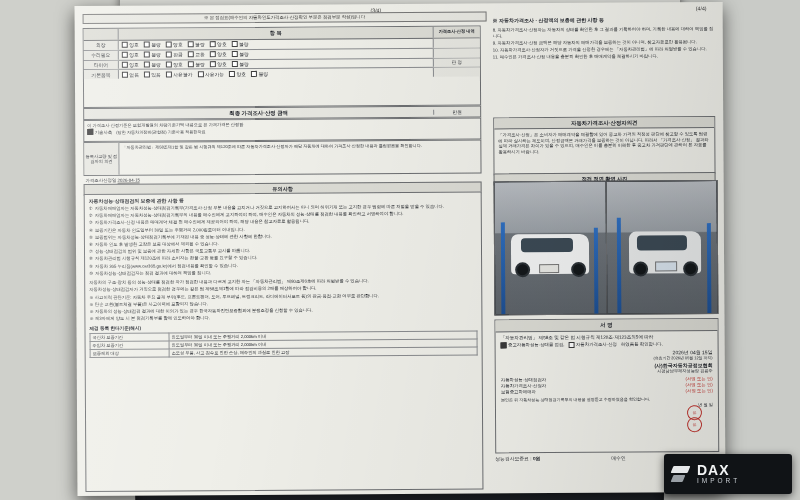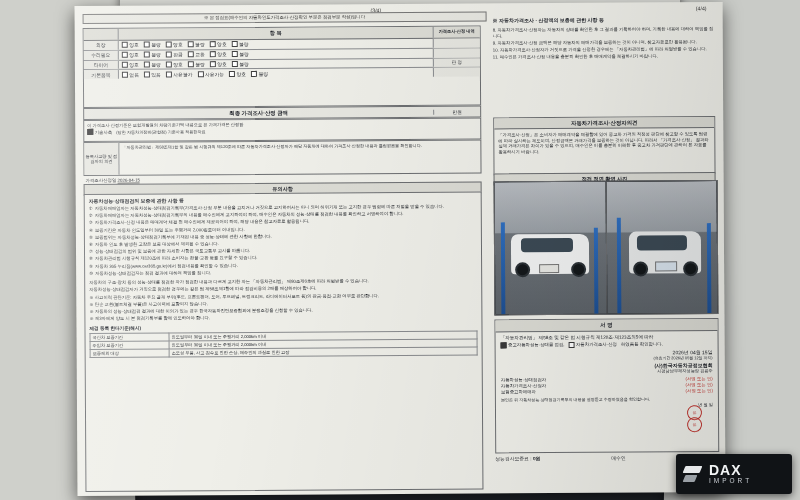--- a/index.html
+++ b/index.html
@@ -96,21 +96,21 @@
   .redtxt{color:#c1342f;}
 
   .underline{border-bottom:.6px solid #555;display:inline-block;min-width:22px;}
 
   
   .mini td{border:.6px solid #8a8c8f;font-size:4.2px;padding:1px 2px;}
   table.mini{border-collapse:collapse;width:100%;}
 
   
   .dax{
-    position:absolute;right:8px;bottom:6px;width:116px;height:40px;
+    position:absolute;right:8px;bottom:6px;width:128px;height:40px;
     background:#101316;border-radius:3px;display:flex;align-items:center;
     padding:0 6px;box-sizing:border-box;gap:5px;
     box-shadow:0 2px 8px rgba(0,0,0,.6);
   }
   .dax .mark{width:22px;height:22px;position:relative;flex:none;}
   .dax .mark:before,.dax .mark:after{
     content:"";position:absolute;left:2px;top:3px;width:17px;height:7px;
     background:#e6e8ea;transform:skewX(-22deg);border-radius:1px;
   }
   .dax .mark:after{top:12px;width:12px;background:#9aa0a6;}

